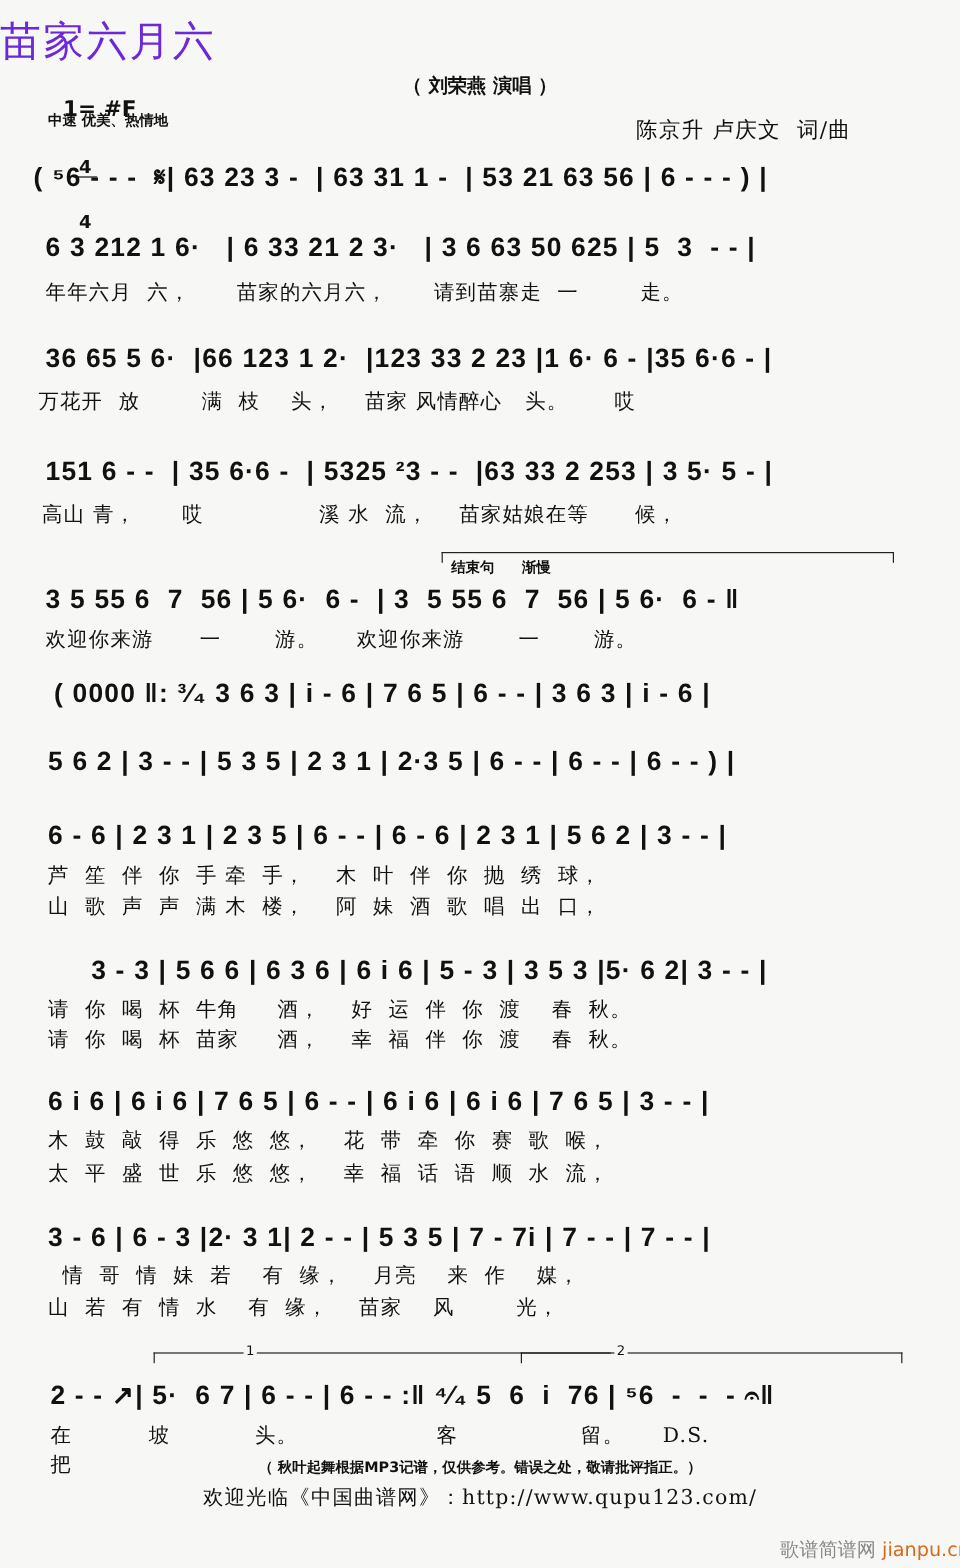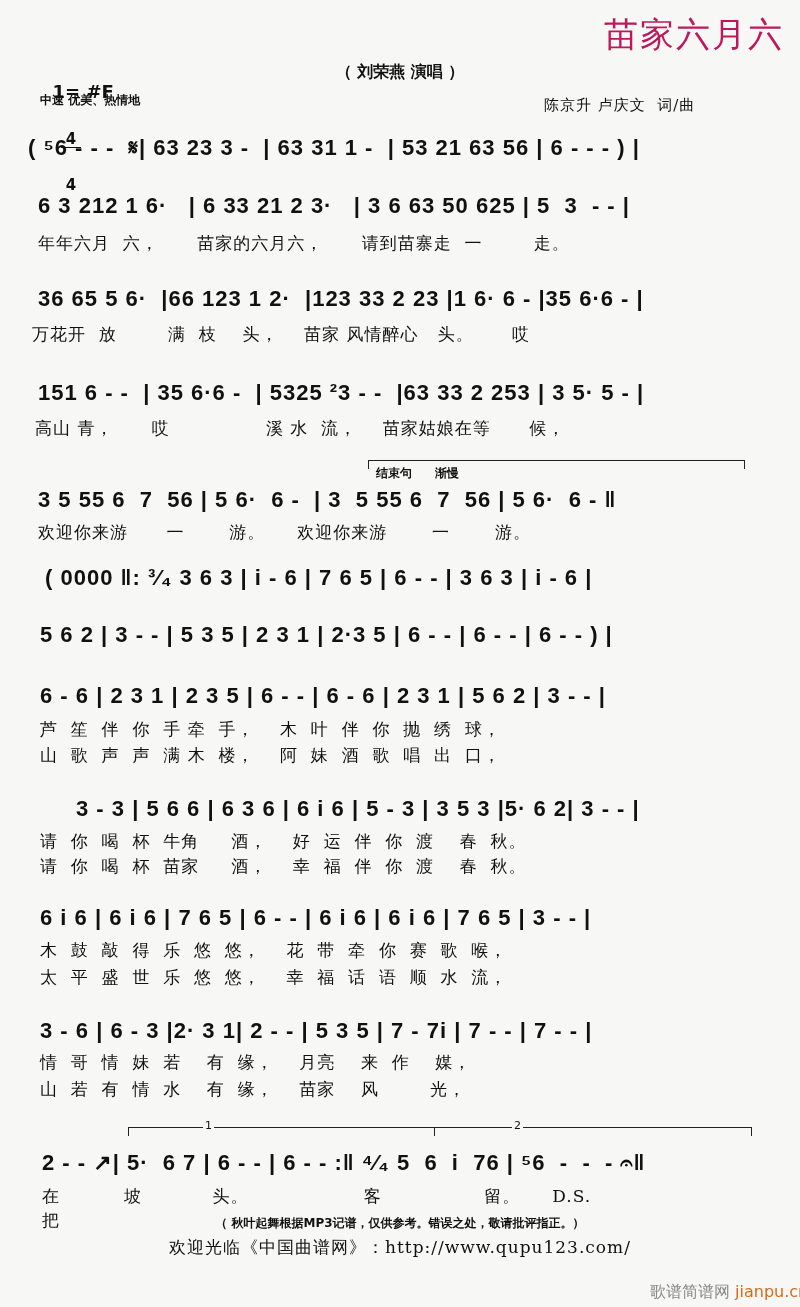--- a/index.html
+++ b/index.html
@@ -2,28 +2,28 @@
 <html><head>
 <meta charset="utf-8">
 <style>
   html, body { margin: 0; padding: 0; }
   body {
     width: 800px; height: 1307px; position: relative; overflow: hidden;
     background: #f7f7f5;
     font-family: "DejaVu Sans", sans-serif; color: #111;
   }
   .abs { position: absolute; white-space: pre; }
-  .title { left: 0; width: 784px; top: 12px; text-align: right; font-size: 34px; color: #be185d; letter-spacing: 2px; font-family: "DejaVu Sans", sans-serif; }
+  .title { left: 0; width: 784px; top: 12px; text-align: left; font-size: 34px; color: #6d28d9; letter-spacing: 2px; font-family: "DejaVu Sans", sans-serif; }
   .singer { left: 0; width: 800px; top: 62px; text-align: center; font-size: 16px; font-weight: bold; }
   .key { left: 40px; top: 60px; font-size: 18px; font-weight: bold; }
   .frac { display: inline-block; vertical-align: middle; text-align: center; line-height: 15px; font-size: 15px; margin-left: 8px; }
   .frac span { display: block; }
   .frac span.top { border-bottom: 1.5px solid #111; }
   .tempo { left: 40px; top: 92px; font-size: 12px; font-weight: bold; }
-  .authors { left: 544px; top: 96px; font-size: 15px; font-family: "DejaVu Serif", serif; letter-spacing: 1px; text-align: center; }
+  .authors { left: 530px; top: 96px; font-size: 18px; font-family: "DejaVu Serif", serif; letter-spacing: 1px; text-align: center; }
   .notes { font-family: "Liberation Sans", sans-serif; font-weight: bold; font-size: 22px; letter-spacing: 1px; }
   .lyr { font-family: "DejaVu Serif", serif; font-size: 17px; letter-spacing: 1px; }
   .small-note { font-size: 12px; font-weight: bold; }
   .volta { border-top: 1.5px solid #222; height: 8px; }
   .volta.l { border-left: 1.5px solid #222; }
   .volta.r { border-right: 1.5px solid #222; }
   .volta-num { font-size: 11px; background: #f7f7f5; padding: 0 2px; }
   .footer1 { left: 0; width: 800px; top: 1215px; text-align: center; font-size: 12px; font-weight: bold; }
   .footer2 { left: 0; width: 800px; top: 1236px; text-align: center; font-size: 17px; font-family: "DejaVu Serif", serif; letter-spacing: 1px; }
   .wm { left: 650px; top: 1282px; font-size: 16px; color: #888; }
@@ -72,21 +72,21 @@
 
 <div class="abs notes" style="left:40px;top:796px;margin-left:36px;">3 - 3 | 5 6 6 | 6 3 6 | 6 i 6 | 5 - 3 | 3 5 3 |5· 6 2| 3 - - |</div>
 <div class="abs lyr" style="left:40px;top:830px;">请  你  喝  杯  牛角     酒，    好  运  伴  你  渡    春  秋。</div>
 <div class="abs lyr" style="left:40px;top:855px;">请  你  喝  杯  苗家     酒，    幸  福  伴  你  渡    春  秋。</div>
 
 <div class="abs notes" style="left:40px;top:905px;">6 i 6 | 6 i 6 | 7 6 5 | 6 - - | 6 i 6 | 6 i 6 | 7 6 5 | 3 - - |</div>
 <div class="abs lyr" style="left:40px;top:939px;">木  鼓  敲  得  乐  悠  悠，    花  带  牵  你  赛  歌  喉，</div>
 <div class="abs lyr" style="left:40px;top:966px;">太  平  盛  世  乐  悠  悠，    幸  福  话  语  顺  水  流，</div>
 
 <div class="abs notes" style="left:40px;top:1018px;">3 - 6 | 6 - 3 |2· 3 1| 2 - - | 5 3 5 | 7 - 7i | 7 - - | 7 - - |</div>
-<div class="abs lyr" style="left:40px;top:1051px;">情  哥  情  妹  若    有  缘，    月亮    来  作    媒，</div>
+<div class="abs lyr" style="left:52px;top:1051px;">情  哥  情  妹  若    有  缘，    月亮    来  作    媒，</div>
 <div class="abs lyr" style="left:40px;top:1078px;text-align:right;">山  若  有  情  水    有  缘，    苗家    风        光，</div>
 
 <div class="abs volta l" style="left:128px;top:1127px;width:380px;"></div>
 <div class="abs volta-num" style="left:203px;top:1119px;">1</div>
 <div class="abs volta l r" style="left:434px;top:1127px;width:316px;"></div>
 <div class="abs volta-num" style="left:512px;top:1119px;">2</div>
 
 <div class="abs notes" style="left:42px;top:1150px;">2 - - ↗| 5·  6 7 | 6 - - | 6 - - :‖ ⁴⁄₄ 5  6  i  76 | ⁵6  -  -  - 𝄐‖</div>
 <div class="abs lyr" style="left:42px;top:1185px;">在          坡           头。                  客                留。     D.S.</div>
 <div class="abs lyr" style="left:42px;top:1209px;">把</div>

